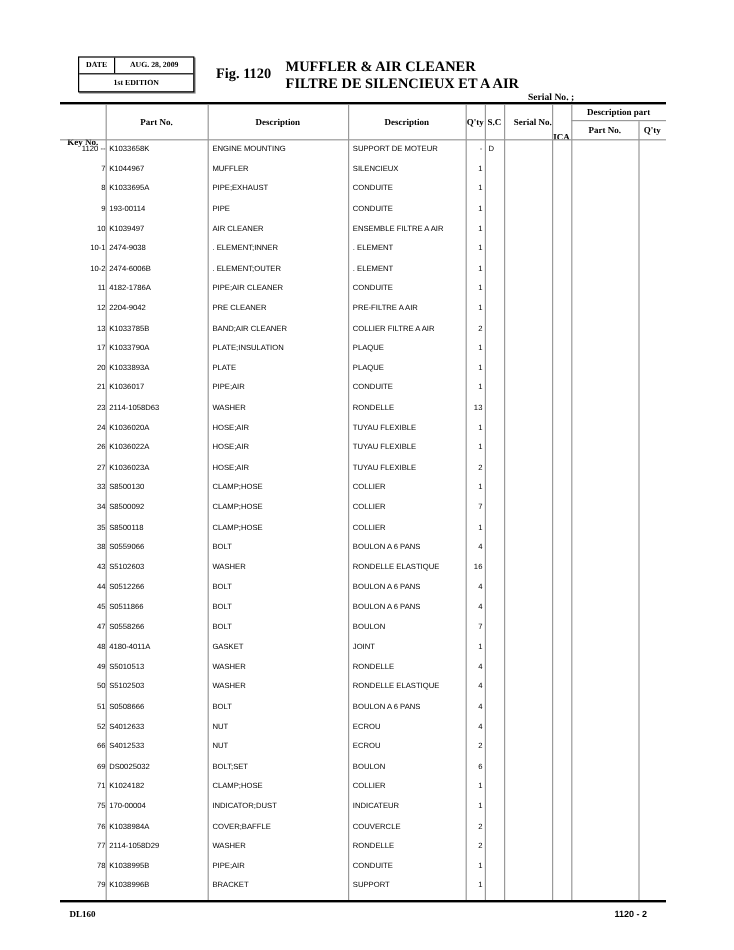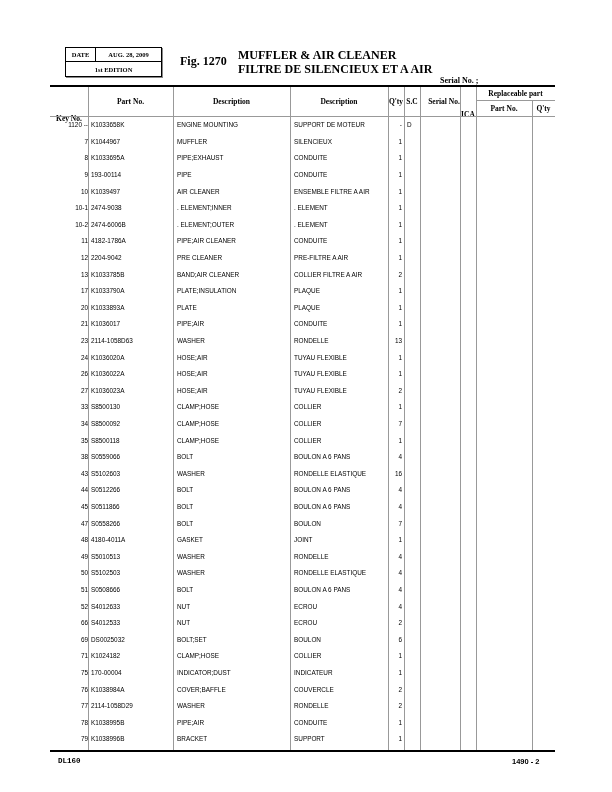--- a/index.html
+++ b/index.html
@@ -20,34 +20,34 @@
   .hsub { position:absolute; left:476px; top:100px; width:79px; height:1px; background:#999; }
   .hbottom { position:absolute; left:50px; top:116px; width:505px; height:1px; background:#999; }
   .row { position:absolute; left:50px; width:505px; height:16.6px; font-family:"Liberation Sans", sans-serif; font-size:6.4px; }
   .row span { position:absolute; top:50%; transform:translateY(-50%); white-space:nowrap; }
   .key { width:38px; text-align:right; left:0; }
   .part { left:41px; }
   .desc { left:127px; }
   .fdesc { left:244px; }
   .qty { left:338px; width:14px; text-align:right; }
   .sc { left:357px; }
-  .footer-l { position:absolute; left:58px; top:757px; font-family:Liberation Mono, monospace; font-size:7.5px; font-weight:bold; }
+  .footer-l { position:absolute; left:58px; top:757px; font-family:Liberation Serif, serif; font-size:7.5px; font-weight:bold; }
   .footer-r { position:absolute; left:512px; top:757px; font-family:"Liberation Sans", sans-serif; font-size:7.5px; font-weight:bold; }
 </style>
 </head>
 <body>
 
 <div class="date-box">
   <div class="r1">
     <div class="c1">DATE</div>
     <div class="c2">AUG. 28, 2009</div>
   </div>
   <div class="r2">1st EDITION</div>
 </div>
-<div class="fig">Fig. 1270</div>
+<div class="fig">Fig. 1120</div>
 <div class="title1">MUFFLER &amp; AIR CLEANER</div>
 <div class="title2">FILTRE DE SILENCIEUX ET A AIR</div>
 <div class="serial">Serial No. ;</div>
 
 <div>
   <div class="topline"></div>
   <div class="vline" style="left:88px"></div>
   <div class="vline" style="left:173px"></div>
   <div class="vline" style="left:290px"></div>
   <div class="vline" style="left:388px"></div>
@@ -58,21 +58,21 @@
   <div class="vline" style="left:532px;top:101px;height:649px"></div>
 
   <div class="hdr" style="left:50px;top:104px;width:38px;height:29px">Key No.</div>
   <div class="hdr" style="left:88px;top:87px;width:85px;height:29px">Part No.</div>
   <div class="hdr" style="left:173px;top:87px;width:117px;height:29px">Description</div>
   <div class="hdr" style="left:290px;top:87px;width:98px;height:29px">Description</div>
   <div class="hdr" style="left:388px;top:87px;width:16px;height:29px">Q'ty</div>
   <div class="hdr" style="left:404px;top:87px;width:16px;height:29px">S.C</div>
   <div class="hdr" style="left:424px;top:87px;width:40px;height:29px">Serial No.</div>
   <div class="hdr" style="left:460px;top:100px;width:16px;height:29px">ICA</div>
-  <div class="hdr" style="left:476px;top:87px;width:79px;height:13px">Replaceable part</div>
+  <div class="hdr" style="left:476px;top:87px;width:79px;height:13px">Description part</div>
   <div class="hsub"></div>
   <div class="hdr" style="left:476px;top:101px;width:56px;height:15px">Part No.</div>
   <div class="hdr" style="left:532px;top:101px;width:23px;height:15px">Q'ty</div>
   <div class="hbottom"></div>
 
   <div id="rows">
       <div class="row" style="top: 116px;">
         <span class="key">1120 --</span>
         <span class="part">K1033658K</span>
         <span class="desc">ENGINE MOUNTING</span>
@@ -374,13 +374,13 @@
         <span class="desc">BRACKET</span>
         <span class="fdesc">SUPPORT</span>
         <span class="qty">1</span>
         <span class="sc"></span>
       </div>
     </div>
   <div class="bottomline"></div>
 </div>
 
 <div class="footer-l">DL160</div>
-<div class="footer-r">1490 - 2</div>
+<div class="footer-r">1120 - 2</div>
 
 </body></html>

